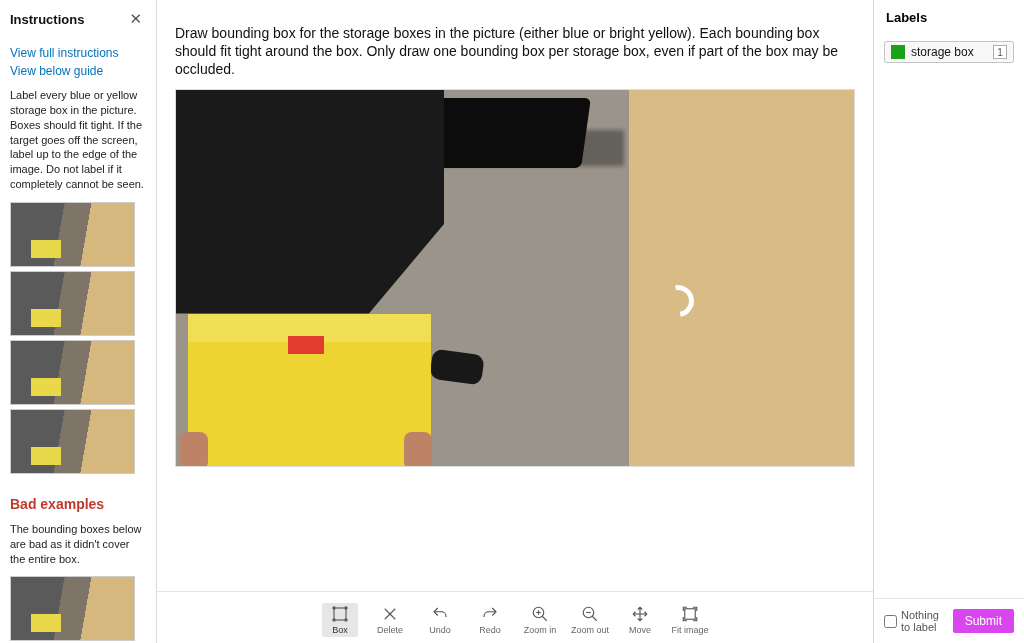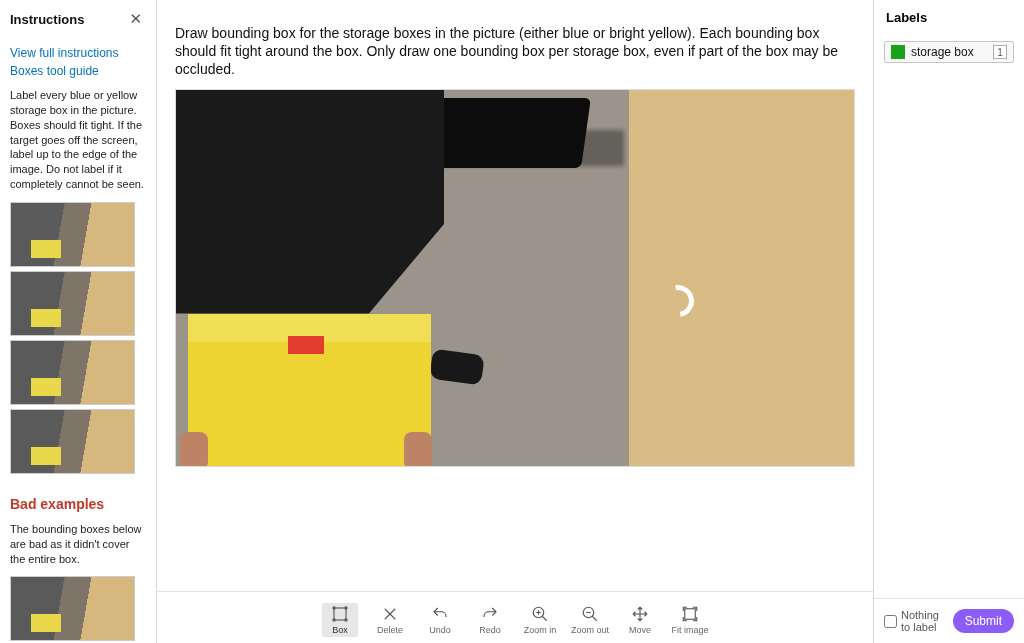--- a/index.html
+++ b/index.html
@@ -124,34 +124,34 @@
     .labels-footer {
       margin-top:auto;
       border-top:1px solid #e3e3e3;
       padding:10px 10px;
       display:flex;
       justify-content:space-between;
       gap:8px;
     }
     .ntl { display:flex; align-items:center; gap:4px; font-size:11px; color:#555;}
     .submit-btn {
-      background:#8b5cf6; color:#fff; border:none;
-      padding:5px 12px; font-size:12px; border-radius:12px; cursor:pointer;
+      background:#d946ef; color:#fff; border:none;
+      padding:5px 12px; font-size:12px; border-radius:2px; cursor:pointer;
     }
   </style>
 </head>
 <body>
 
 <aside class="instructions">
   <div class="instructions-header">
     <h3>Instructions</h3>
     <div class="close-x">✕</div>
   </div>
   <a class="link">View full instructions</a>
-  <a class="link">Boxes tool guide</a>
+  <a class="link">View below guide</a>
   <p class="instr-text">Label every blue or yellow storage box in the picture. Boxes should fit tight. If the target goes off the screen, label up to the edge of the image. Do not label if it completely cannot be seen.</p>
 
   <div class="thumb"></div>
   <div class="thumb"></div>
   <div class="thumb"></div>
   <div class="thumb"></div>
 
   <h4 class="bad-title">Bad examples</h4>
   <p class="instr-text">The bounding boxes below are bad as it didn't cover the entire box.</p>
   <div class="thumb"></div>

